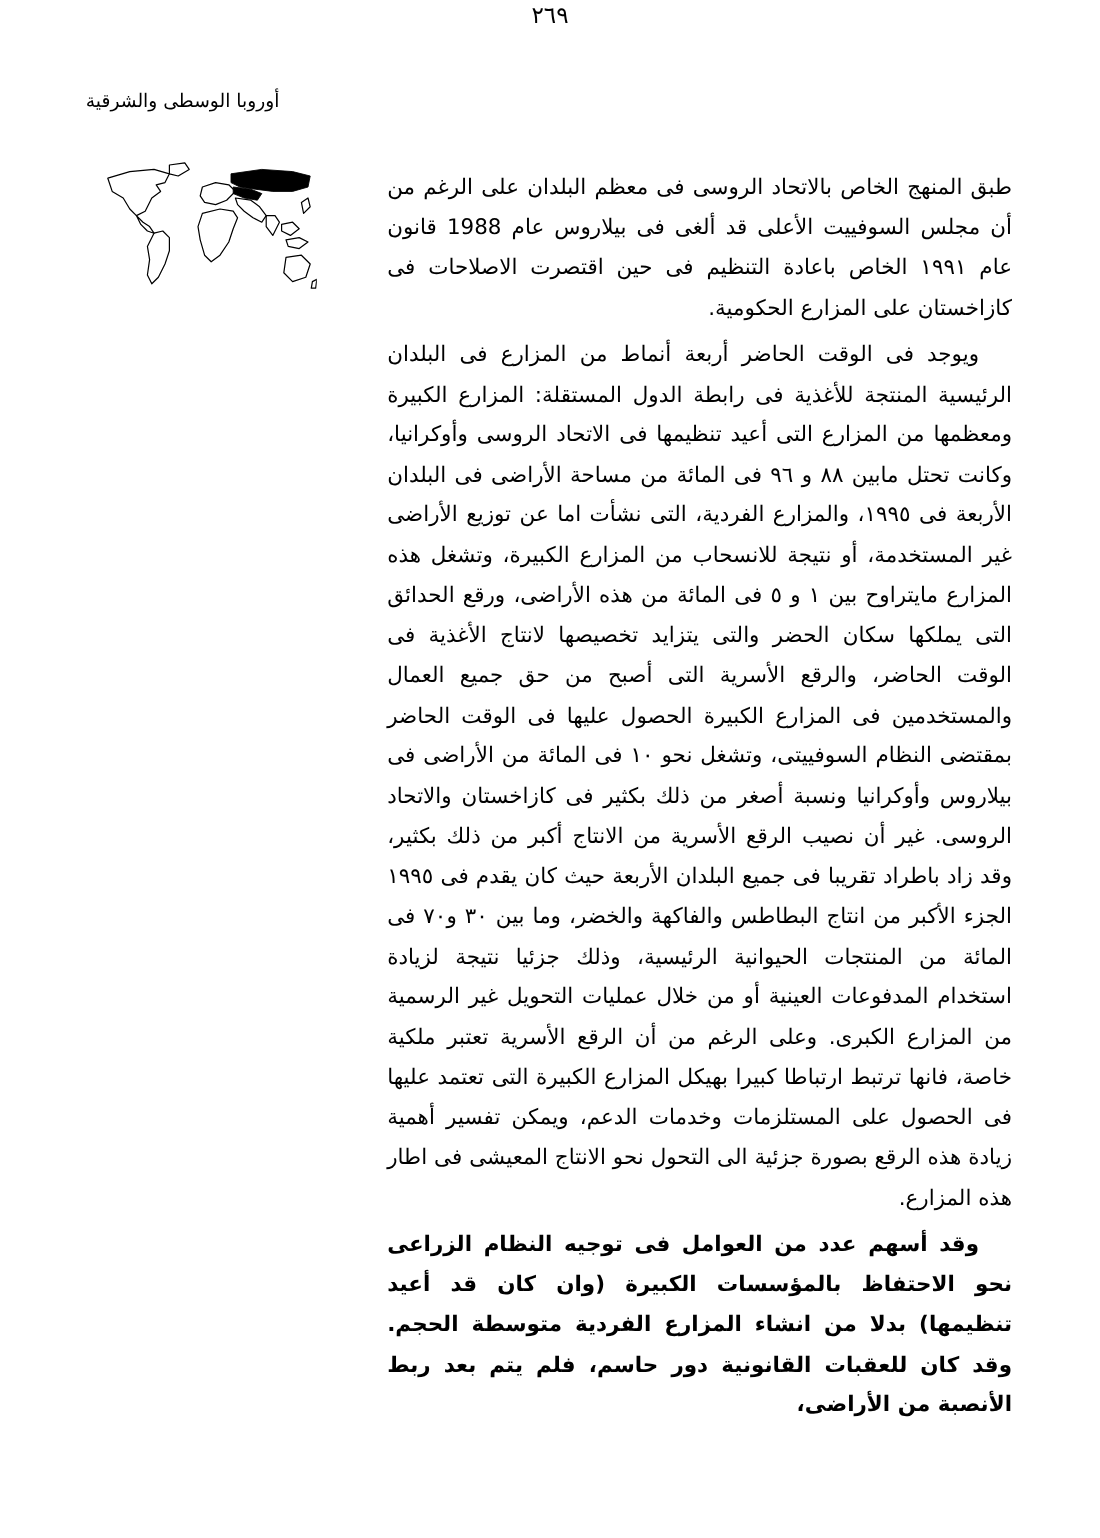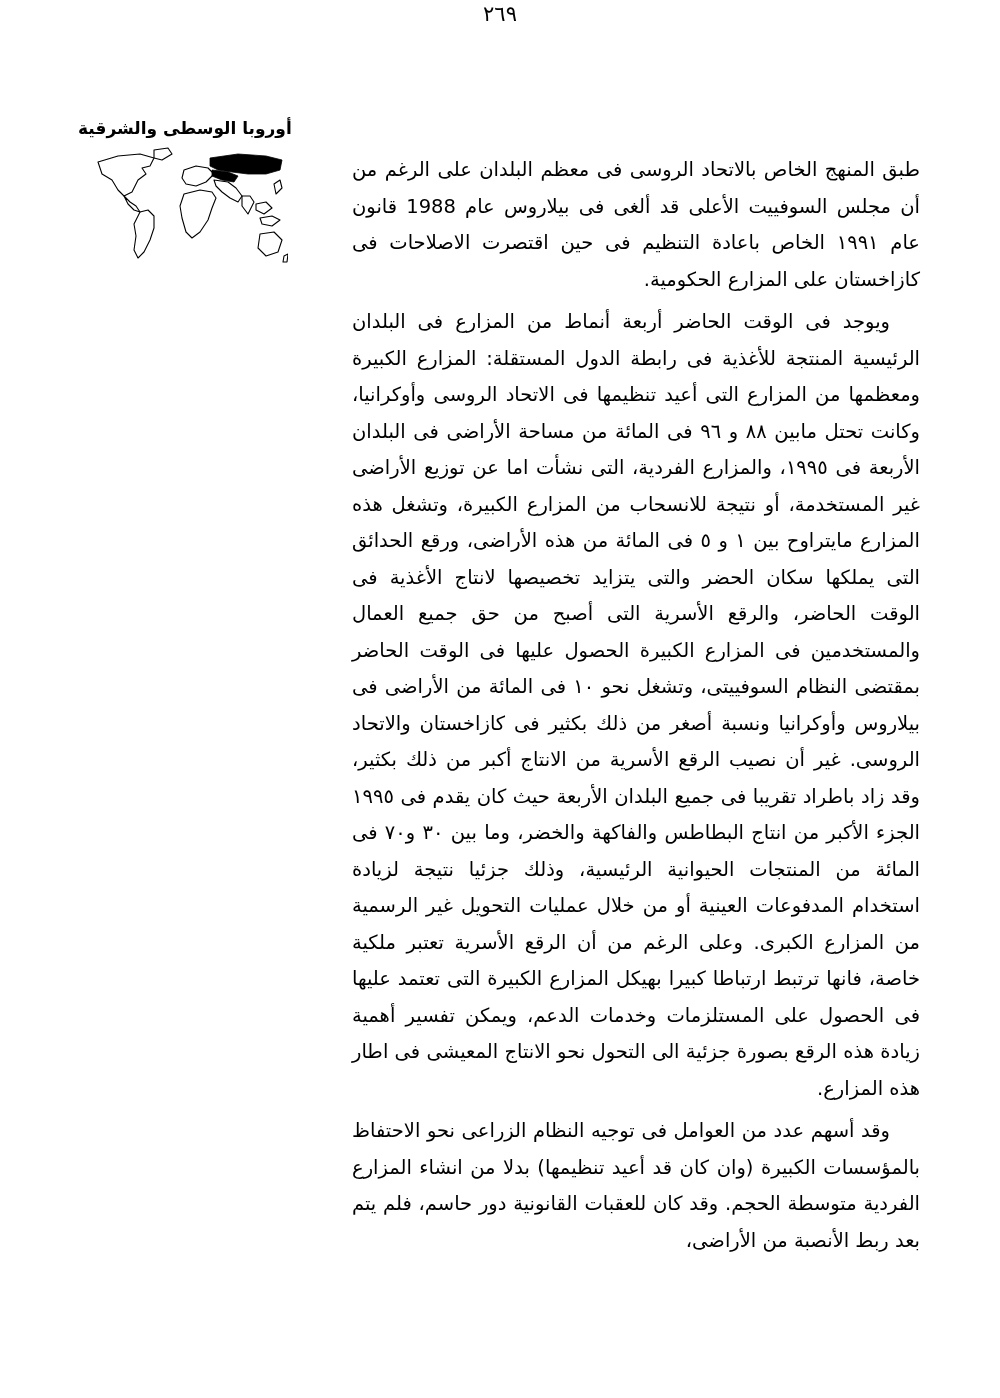--- a/index.html
+++ b/index.html
@@ -26,26 +26,25 @@
     font-size: 21px;
     font-family: "DejaVu Sans", sans-serif;
     letter-spacing: 1px;
     color: #000;
   }
   .running-head {
     position: absolute;
     top: 82px;
     left: 78px;
     font-size: 17px;
-    font-weight: bold;
+    font-weight: normal;
     font-family: "DejaVu Sans", sans-serif;
     direction: rtl;
     color: #000;
     white-space: nowrap;
-    margin-top: 36px;
   }
   .map-figure {
     position: absolute;
     top: 140px;
     left: 88px;
     width: 200px;
     height: 130px;
   }
   .map-figure svg {
     display: block;
@@ -67,20 +66,21 @@
   }
   .column p {
     margin: 0 0 6px 0;
     text-align: justify;
   }
   .column p.indent {
     text-indent: 30px;
   }
   .column p:last-child {
     margin-bottom: 4px;
+    font-weight: bold;
   }
 </style>
 </head>
 <body>
 
 <div class="page">
 
   <div class="page-number">٢٦٩</div>
 
   <div class="running-head">أوروبا الوسطى والشرقية</div>

